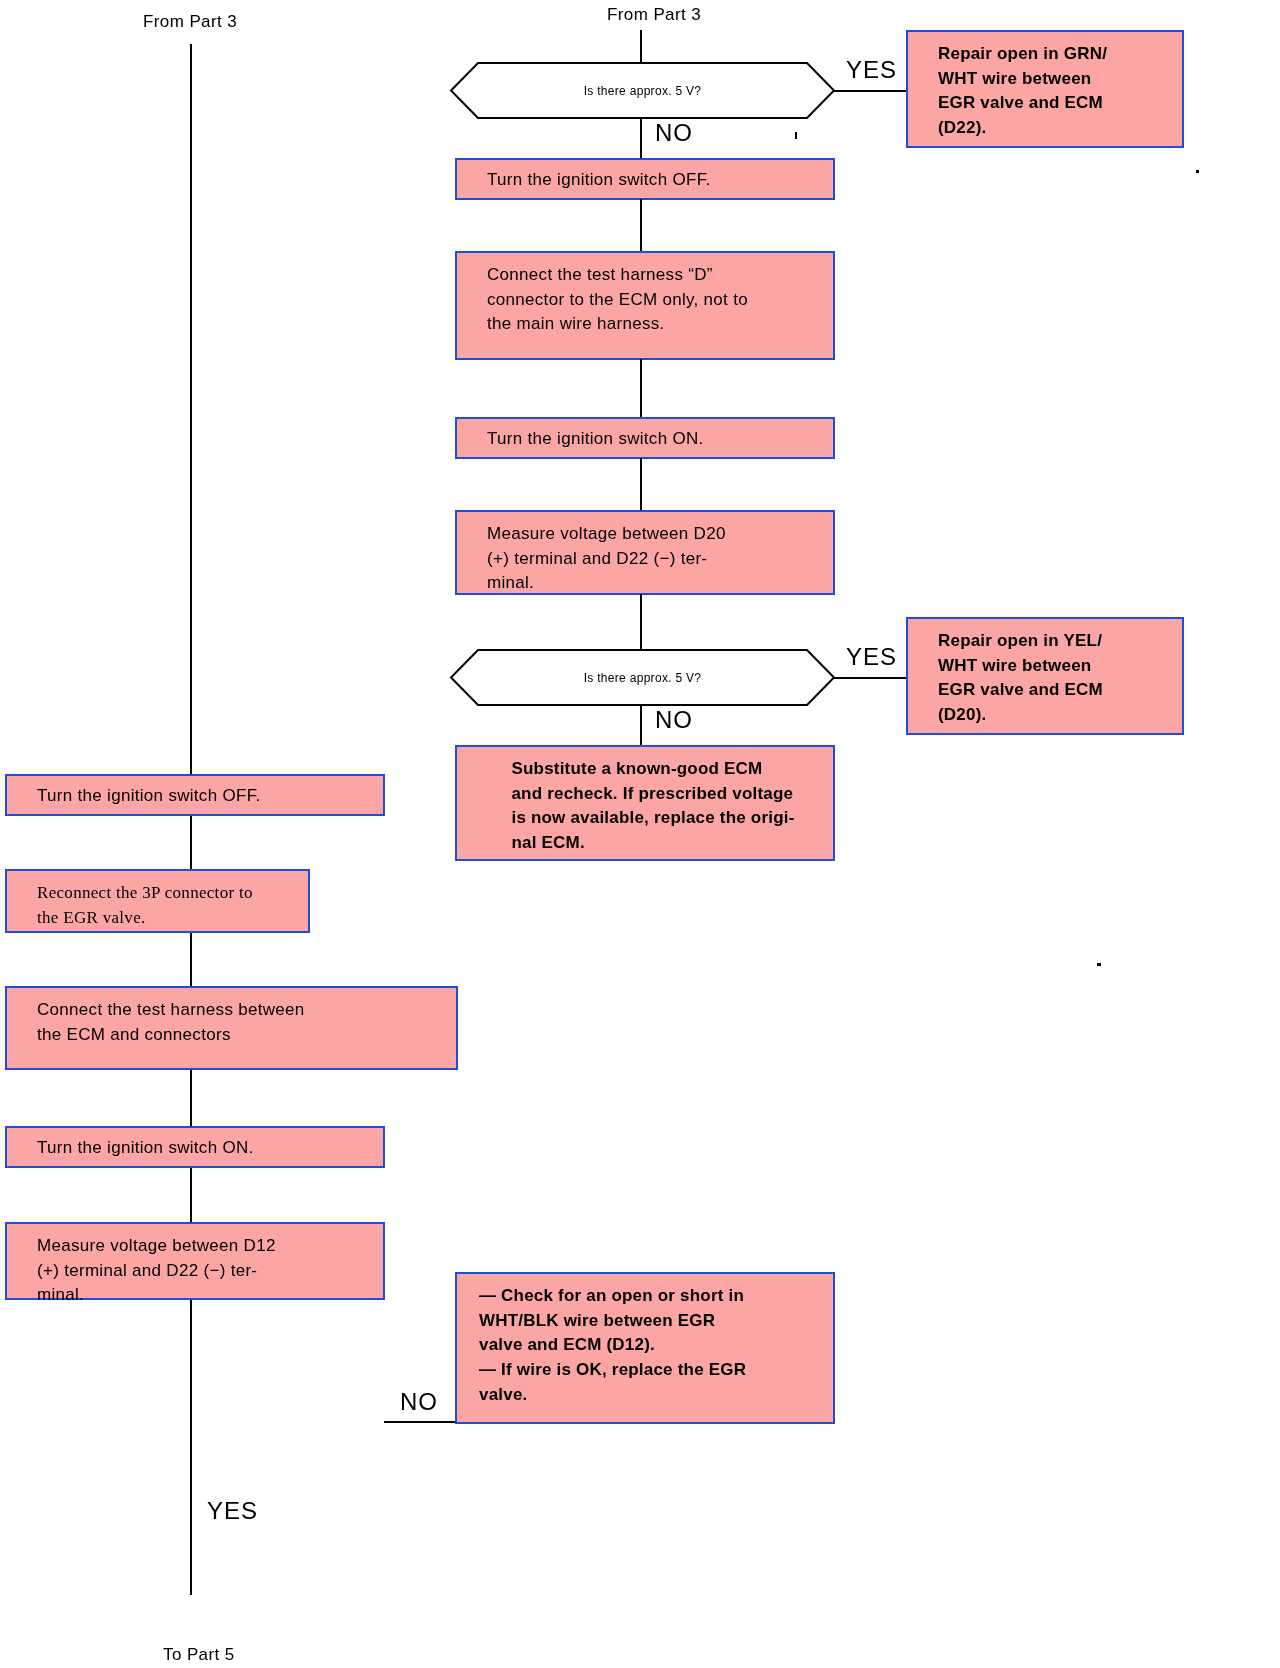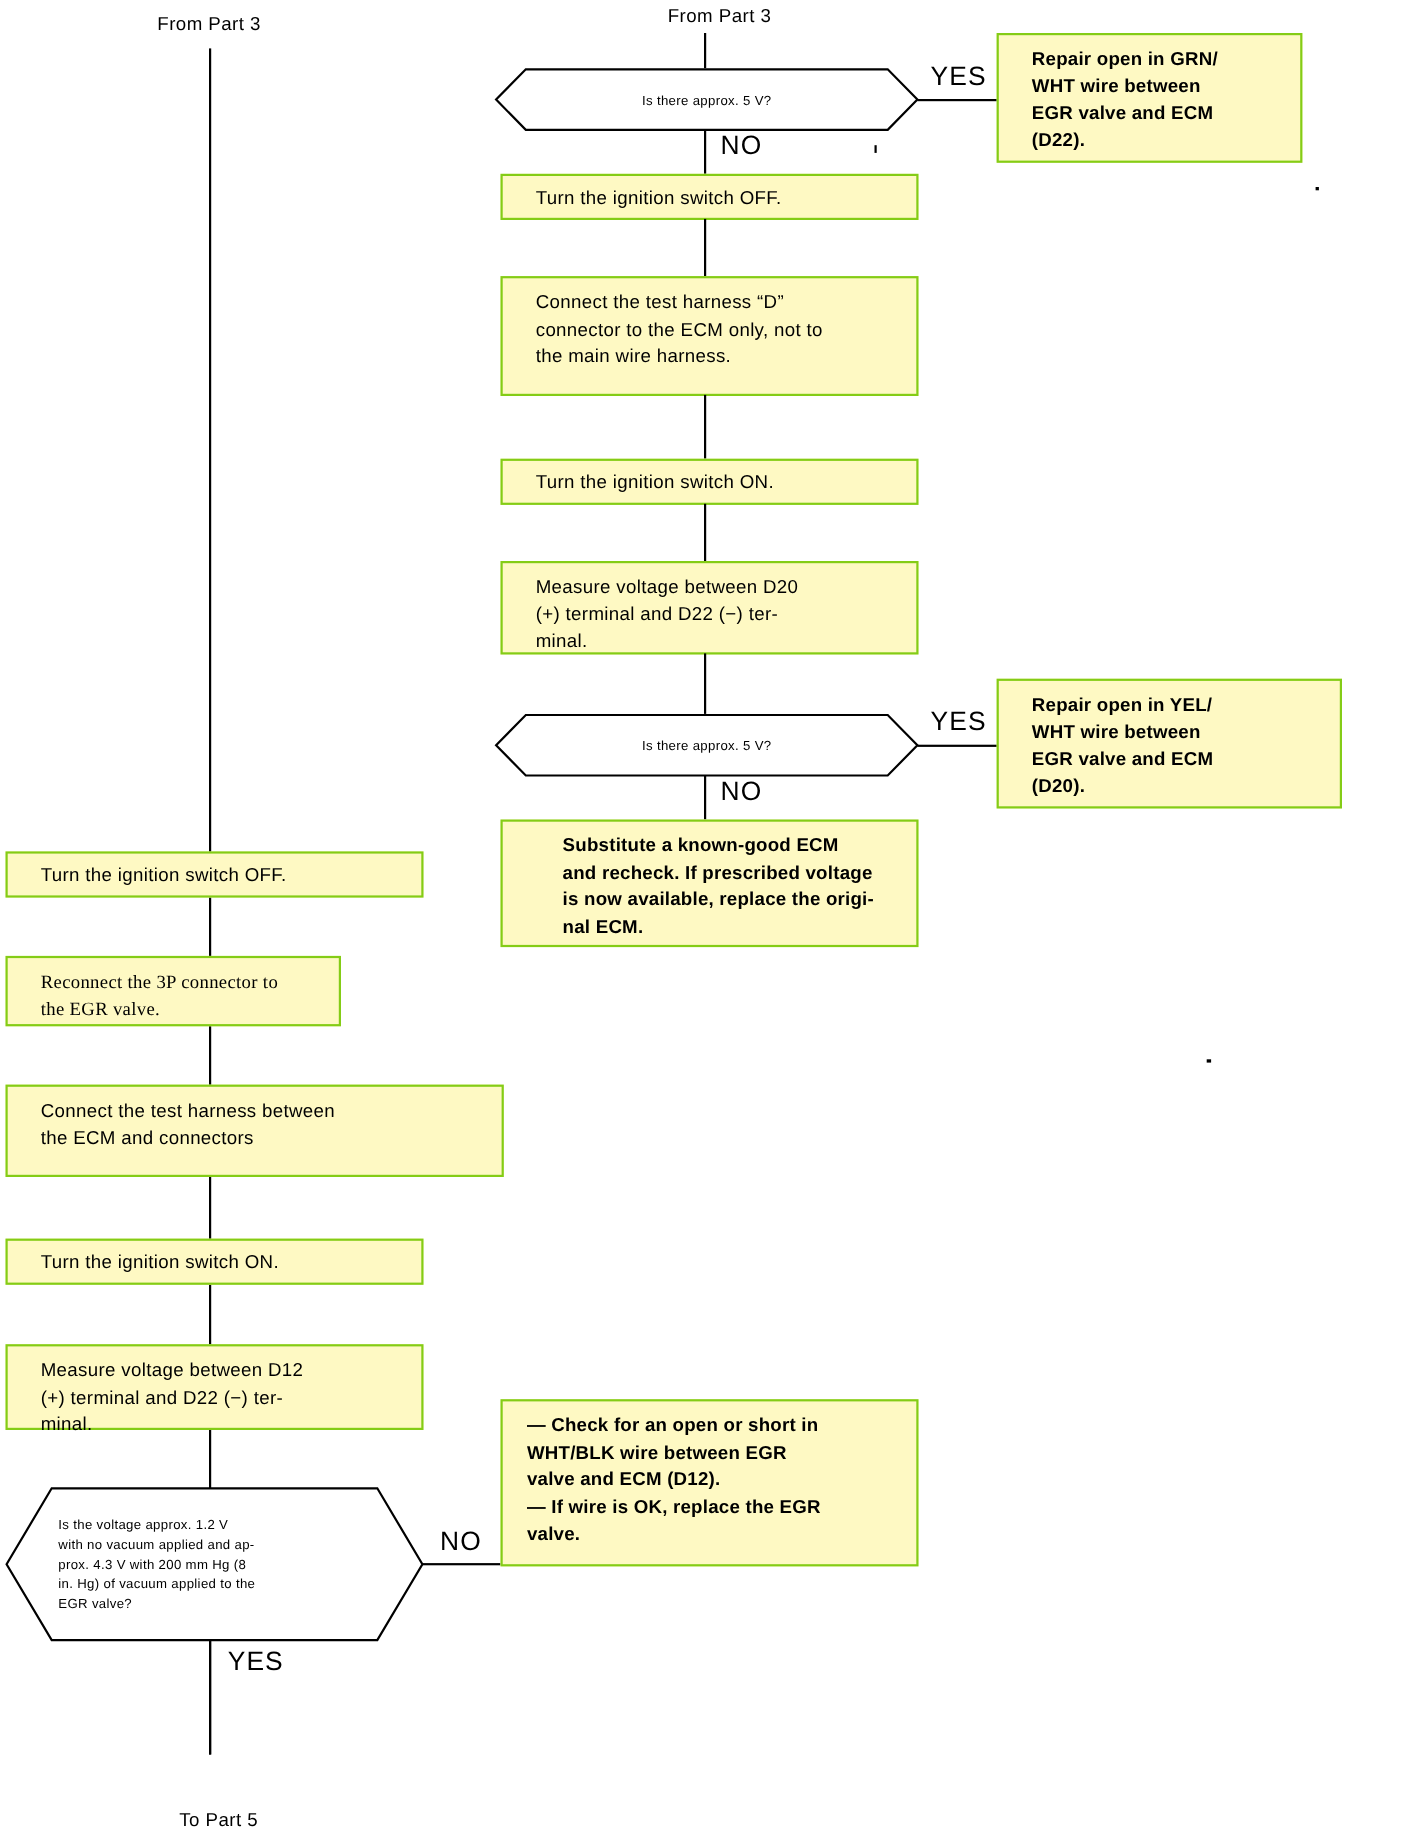--- a/index.html
+++ b/index.html
@@ -28,22 +28,22 @@
   .hline {
     position: absolute;
     height: 2px;
     background: #000;
   }
 
   
   .box {
     position: absolute;
     box-sizing: border-box;
-    border: 2px solid #84cc16;
-    background: #fef9c3;
+    border: 2px solid #1d4ed8;
+    background: #fca5a5;
     display: flex;
     align-items: flex-start;
   }
   .box .txt {
     padding: 10px 14px 8px 30px;
     font-size: 17px;
     line-height: 1.45;
     letter-spacing: 0.3px;
     white-space: pre-line;
   }
@@ -174,21 +174,21 @@
 nal ECM.</div>
   </div>
 
   <div class="box bold" style="left:906px; top:30px; width:278px; height:118px;">
     <div class="txt">Repair open in GRN/
 WHT wire between
 EGR valve and ECM
 (D22).</div>
   </div>
 
-  <div class="box bold" style="left:906px; top:617px; width:314px; height:118px;">
+  <div class="box bold" style="left:906px; top:617px; width:278px; height:118px;">
     <div class="txt">Repair open in YEL/
 WHT wire between
 EGR valve and ECM
 (D20).</div>
   </div>
 
   <div class="box centered" style="left:5px; top:774px; width:380px; height:42px;">
     <div class="txt">Turn the ignition switch OFF.</div>
   </div>
 
@@ -205,30 +205,20 @@
   <div class="box centered" style="left:5px; top:1126px; width:380px; height:42px;">
     <div class="txt">Turn the ignition switch ON.</div>
   </div>
 
   <div class="box" style="left:5px; top:1222px; width:380px; height:78px;">
     <div class="txt">Measure voltage between D12
 (+) terminal and D22 (−) ter-
 minal.</div>
   </div>
 
-  <div class="hex" style="left:5px; top:1352px; width:380px; height:140px;">
-    <svg width="380" height="140" viewBox="0 0 380 140" preserveAspectRatio="none">
-      <polygon points="42,1 338,1 379,70 338,139 42,139 1,70" fill="#ffffff" stroke="#000000" stroke-width="2"></polygon>
-    </svg>
-    <div class="hextxt" style="left:48px; right:40px;">Is the voltage approx. 1.2 V
-with no vacuum applied and ap-
-prox. 4.3 V with 200 mm Hg (8
-in. Hg) of vacuum applied to the
-EGR valve?</div>
-  </div>
 
   <div class="hline" style="left:384px; top:1421px; width:71px;"></div>
   <div class="label branch" style="left:400px; top:1388px;">NO</div>
 
   <div class="vline" style="left:190px; top:1491px; height:104px;"></div>
   <div class="label branch" style="left:207px; top:1497px;">YES</div>
   <div class="label" style="left:163px; top:1645px;">To Part 5</div>
 
   <div class="box bold" style="left:455px; top:1272px; width:380px; height:152px;">
     <div class="txt" style="padding-left:22px;">—  Check for an open or short in

